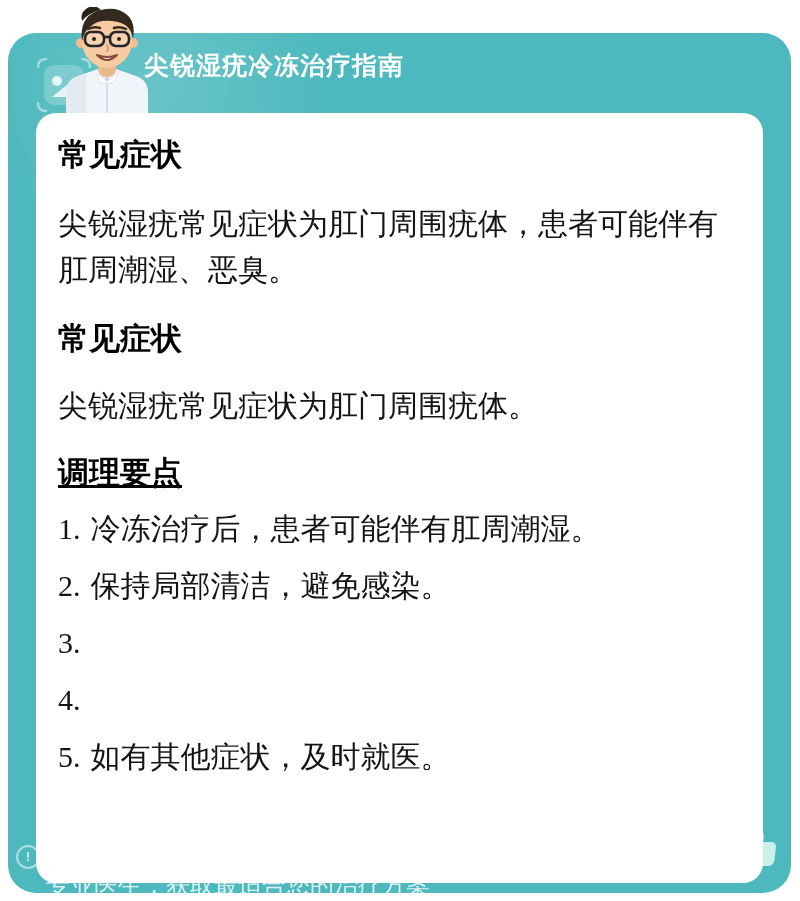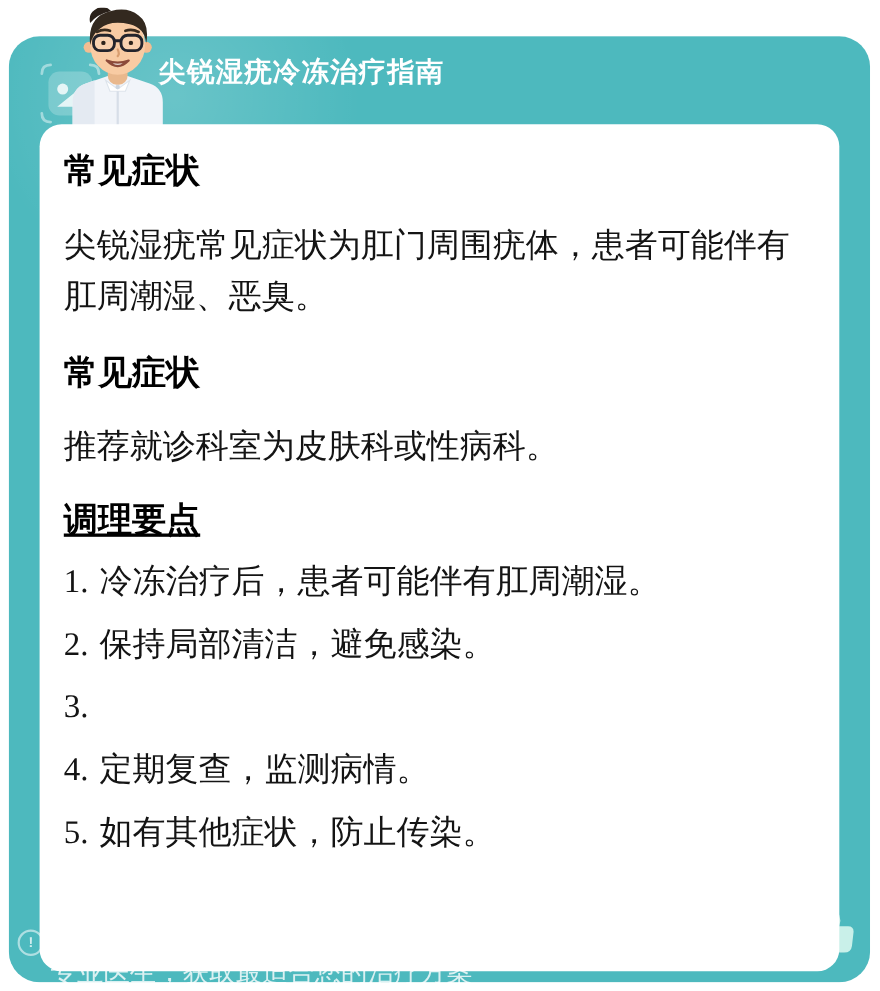--- a/index.html
+++ b/index.html
@@ -131,42 +131,41 @@
     </svg>
 
     <div class="title">尖锐湿疣冷冻治疗指南</div>
   </div>
 
   <div class="card">
     <h2 class="h-symptoms">常见症状</h2>
     <p>尖锐湿疣常见症状为肛门周围疣体，患者可能伴有肛周潮湿、恶臭。</p>
 
     <h2 class="h-dept">常见症状</h2>
-    <p class="p-dept">推荐就诊科室为皮肤科或性病科。</p>
+    <p class="p-dept">尖锐湿疣常见症状为肛门周围疣体。</p>
 
     <h2 class="h-tips">调理要点</h2>
     <div class="tip-list">
       <div class="tip-item">
         <span class="tip-num">1.</span>
         <span>冷冻治疗后，患者可能伴有肛周潮湿。</span>
       </div>
       <div class="tip-item">
         <span class="tip-num">2.</span>
         <span>保持局部清洁，避免感染。</span>
       </div>
       <div class="tip-item">
         <span class="tip-num">3.</span>
       </div>
       <div class="tip-item">
         <span class="tip-num">4.</span>
-        <span>定期复查，监测病情。</span>
       </div>
       <div class="tip-item">
         <span class="tip-num">5.</span>
-        <span>如有其他症状，防止传染。</span>
+        <span>如有其他症状，及时就医。</span>
       </div>
     </div>
   </div>
 
   <div class="footer">
     <div class="info-icon">!</div>
     <div class="disclaimer">京东互联网医院提醒您：内容仅供参考，如有相关疾病，请咨询专业医生，获取最适合您的治疗方案</div>
     <svg class="thumb" viewBox="0 0 44 40">
       <path d="M10,14 h4 v24 h-4 q-4,0 -4,-4 V18 q0,-4 4,-4 z" fill="var(--thumb_color)"></path>
       <path d="M16,38 V15 l6,-7 q1.5,-2 1,-4.5 Q22.5,1 25,0.6 q4,-0.6 5,3.4 l1,5 -1,5 h8 q5,0 5,5 l-1.5,13 q-0.8,6 -7,6 z" fill="var(--thumb_color)"></path>

